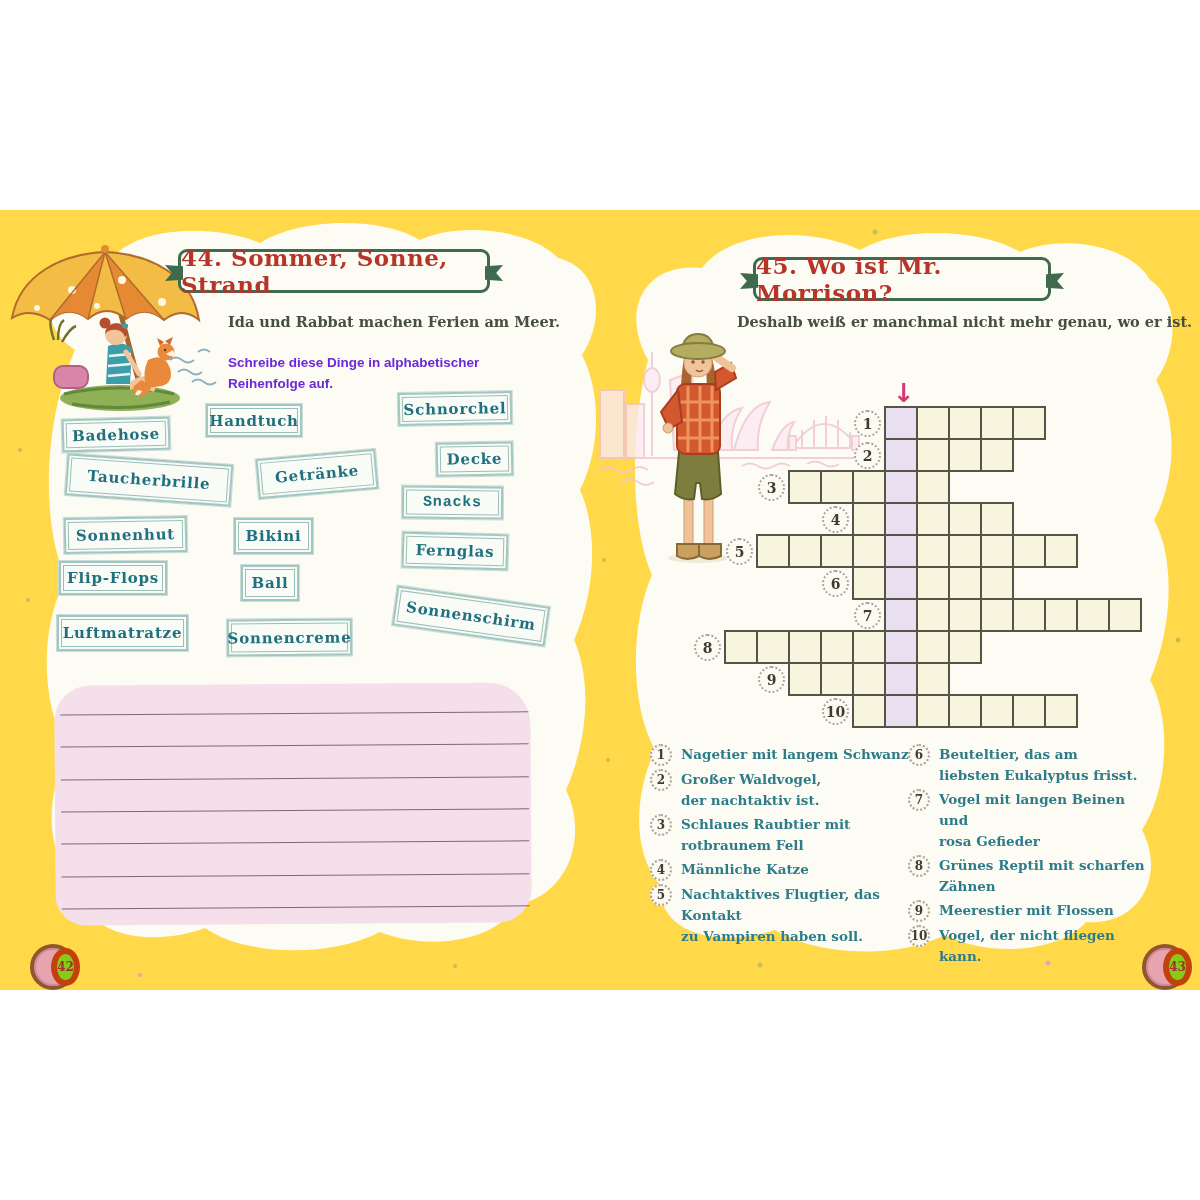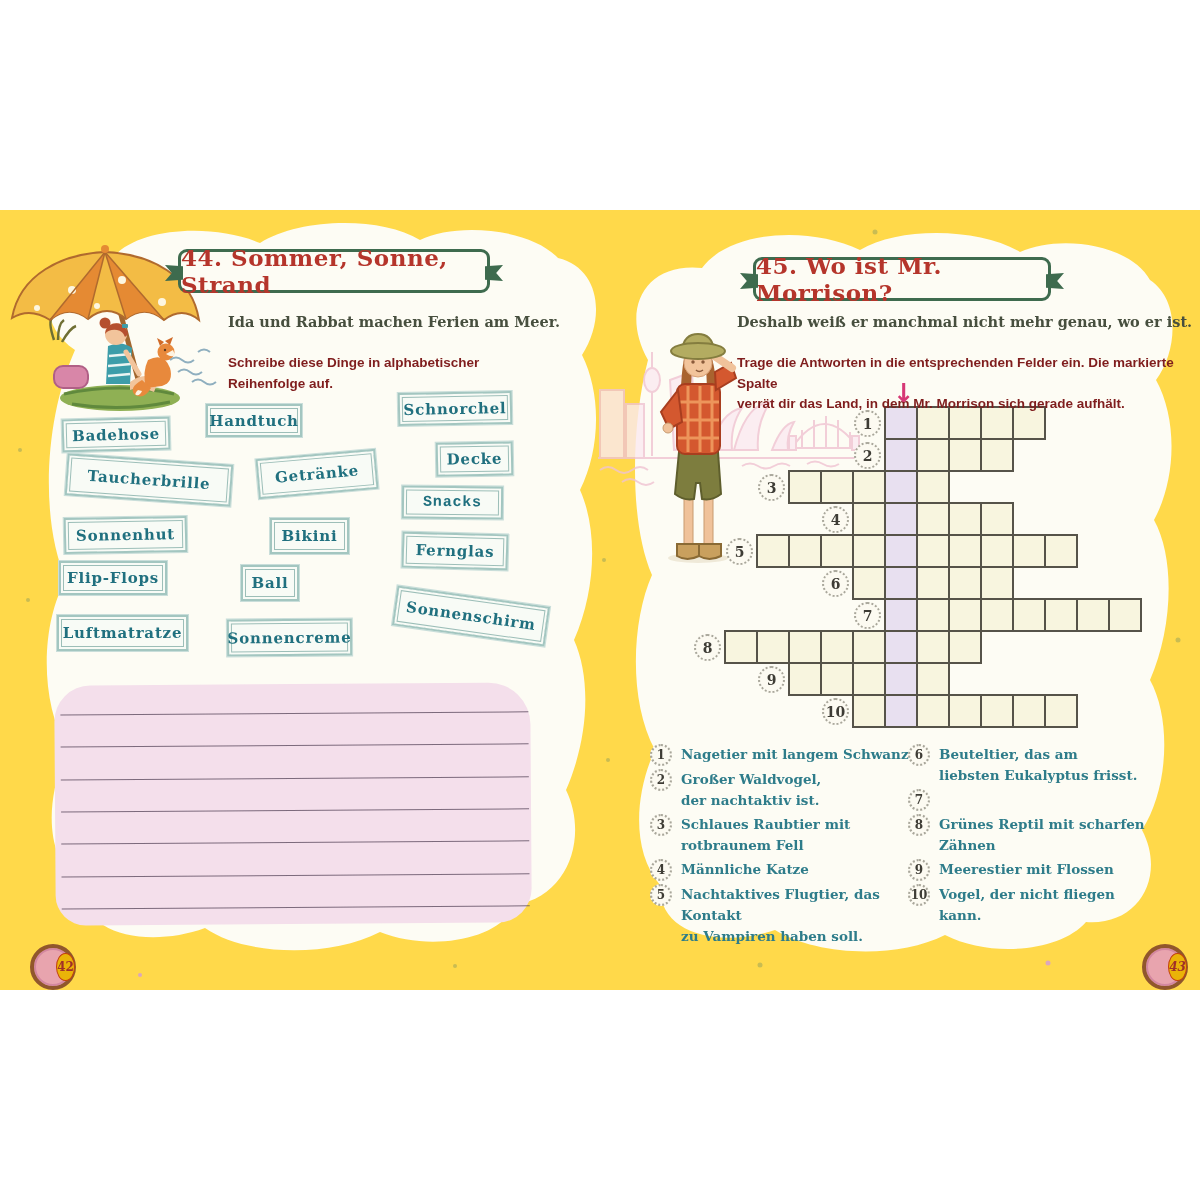--- a/index.html
+++ b/index.html
@@ -13,21 +13,21 @@
           display:flex;align-items:center;justify-content:center;z-index:6;
           color:#B5352B;font-weight:bold;font-size:23px;letter-spacing:.5px;box-sizing:border-box;}
   .banner::before,.banner::after{content:'';position:absolute;top:13px;width:18px;height:16px;background:#3E6B4E;
           clip-path:polygon(100% 8%,0 0,38% 50%,0 100%,100% 92%);}
   .banner::before{left:-16px;}
   .banner::after{right:-16px;transform:scaleX(-1);}
 
   
   .intro{position:absolute;font-size:14.5px;line-height:21px;font-weight:bold;color:#474F3E;z-index:5;}
   .pinktext{position:absolute;font-family:"Liberation Sans",sans-serif;font-weight:bold;
-            font-size:13.5px;line-height:20.5px;color:#7f1d1d;z-index:5;}
+            font-size:13.5px;line-height:20.5px;color:#6d28d9;z-index:5;}
 
   
   .word-box{position:absolute;background:#F8FBF6;border:2px solid #A3C6C0;
             box-shadow:inset 0 0 0 2px #F8FBF6, inset 0 0 0 3px #9CBEB8, 0 0 0 1px #C9DEDA;
             color:#20707F;font-weight:bold;font-size:15px;letter-spacing:.8px;
             display:flex;align-items:center;justify-content:center;box-sizing:border-box;z-index:5;}
 
   
   .writing-panel{position:absolute;left:55px;top:684px;width:476px;height:240px;background:#F4DFEB;
                  border-radius:36px 42px 34px 30px;transform:rotate(-.4deg);z-index:4;}
@@ -48,21 +48,21 @@
   .clue{display:flex;align-items:flex-start;margin-bottom:3px;}
   .clue-num{flex:0 0 auto;width:22px;height:22px;border-radius:50%;background:#FCFAF1;
             border:2px dotted #A9A79B;box-sizing:border-box;display:flex;align-items:center;justify-content:center;
             font-size:12px;font-weight:bold;color:#3E3C35;margin-right:9px;}
   .clue-text{white-space:pre-line;font-size:13.5px;line-height:21px;color:#2E7C8A;font-weight:bold;}
 
   
   .badge{position:absolute;width:46px;height:46px;border-radius:50%;background:#E8A4AE;
          border:4px solid #91572C;box-sizing:border-box;display:flex;align-items:center;justify-content:center;z-index:7;
          box-shadow:inset 0 0 0 2px #D387A0;}
-  .badge-inner{width:26px;height:26px;border-radius:50%;background:#eab308;border:1px solid #c2410c;
+  .badge-inner{width:26px;height:26px;border-radius:50%;background:#84cc16;border:6px solid #c2410c;
          display:flex;align-items:center;justify-content:center;font-size:12px;font-weight:bold;color:#A03028;margin-left:25px;}
 </style>
 </head>
 <body>
 
 <div class="canvas">
 
   <svg class="abs" style="left:0;top:210px;z-index:0;" width="1200" height="780" viewBox="0 210 1200 780">
     <rect x="0" y="210" width="1200" height="780" fill="#FFD94A"></rect>
     <g fill="#C9BC52">
@@ -177,21 +177,21 @@
 
   <div>
       <div class="word-box" style="left: 62px; top: 418px; width: 108px; height: 33px; transform: rotate(-1.5deg);">Badehose</div>
       <div class="word-box" style="left: 206px; top: 404px; width: 96px; height: 33px; transform: rotate(0deg);">Handtuch</div>
       <div class="word-box" style="left: 398px; top: 392px; width: 114px; height: 33px; transform: rotate(-1deg);">Schnorchel</div>
       <div class="word-box" style="left: 66px; top: 459px; width: 166px; height: 42px; transform: rotate(4deg);">Taucherbrille</div>
       <div class="word-box" style="left: 257px; top: 454px; width: 120px; height: 40px; transform: rotate(-5deg);">Getränke</div>
       <div class="word-box" style="left: 436px; top: 442px; width: 77px; height: 34px; transform: rotate(-1deg);">Decke</div>
       <div class="word-box" style="left: 402px; top: 486px; width: 101px; height: 33px; transform: rotate(0.5deg); font-family: Liberation Mono, monospace;">Snacks</div>
       <div class="word-box" style="left: 64px; top: 517px; width: 123px; height: 36px; transform: rotate(-1deg);">Sonnenhut</div>
-      <div class="word-box" style="left: 234px; top: 518px; width: 79px; height: 36px; transform: rotate(0deg); margin-left: 36px;">Bikini</div>
+      <div class="word-box" style="left: 234px; top: 518px; width: 79px; height: 36px; transform: rotate(0deg);">Bikini</div>
       <div class="word-box" style="left: 402px; top: 533px; width: 106px; height: 36px; transform: rotate(1.5deg);">Fernglas</div>
       <div class="word-box" style="left: 59px; top: 561px; width: 108px; height: 34px; transform: rotate(0deg);">Flip-Flops</div>
       <div class="word-box" style="left: 241px; top: 565px; width: 58px; height: 36px; transform: rotate(0deg);">Ball</div>
       <div class="word-box" style="left: 394px; top: 596px; width: 154px; height: 40px; transform: rotate(8deg);">Sonnenschirm</div>
       <div class="word-box" style="left: 57px; top: 615px; width: 131px; height: 36px; transform: rotate(0deg);">Luftmatratze</div>
       <div class="word-box" style="left: 227px; top: 619px; width: 125px; height: 37px; transform: rotate(-0.5deg);">Sonnencreme</div>
     </div>
 
   <div class="writing-panel">
       <div class="write-line" style="top: 29px;"></div>
@@ -206,24 +206,20 @@
   <div class="badge" style="left:30px;top:944px;">
     <div class="badge-inner">42</div>
   </div>
 
   <div class="banner" style="left:753px;top:257px;width:298px;">
     <span>45. Wo ist Mr. Morrison?</span>
   </div>
 
   <div class="intro" style="left:737px;top:311px;">
       <div>Deshalb weiß er manchmal nicht mehr genau, wo er ist.</div>
-    </div>
-  <div class="pinktext" style="left:737px;top:353px;">
-      <div>Trage die Antworten in die entsprechenden Felder ein. Die markierte Spalte</div>
-      <div>verrät dir das Land, in dem Mr. Morrison sich gerade aufhält.</div>
     </div>
 
   <svg class="abs" style="left:592px;top:338px;z-index:1;opacity:.8;" width="275" height="160" viewBox="0 0 275 160">
     <g stroke="#F0C3D2" stroke-width="2" fill="#FBEAF1">
       <rect x="8" y="52" width="24" height="68"></rect>
       <rect x="34" y="66" width="18" height="54"></rect>
       <polygon points="78,42 100,34 104,110 82,112"></polygon>
       <line x1="60" y1="118" x2="60" y2="30"></line>
       <ellipse cx="60" cy="42" rx="8" ry="12"></ellipse>
       <line x1="60" y1="30" x2="60" y2="14"></line>
@@ -389,32 +385,34 @@
       </div>
     </div>
   <div class="clue-col" style="left:908px;top:744px;width:240px;" id="clues-right">
       <div class="clue">
         <span class="clue-num">6</span>
         <span class="clue-text">Beuteltier, das am
 liebsten Eukalyptus frisst.</span>
       </div>
       <div class="clue">
         <span class="clue-num">7</span>
+        <span class="clue-text">Vogel mit langen Beinen und
+rosa Gefieder</span>
       </div>
       <div class="clue">
         <span class="clue-num">8</span>
         <span class="clue-text">Grünes Reptil mit scharfen Zähnen</span>
       </div>
       <div class="clue">
         <span class="clue-num">9</span>
         <span class="clue-text">Meerestier mit Flossen</span>
       </div>
       <div class="clue">
         <span class="clue-num">10</span>
         <span class="clue-text">Vogel, der nicht fliegen kann.</span>
       </div>
     </div>
 
-  <div class="badge" style="left:1142px;top:944px;font-style:italic;">
+  <div class="badge" style="left:1142px;top:944px;">
     <div class="badge-inner">43</div>
   </div>
 
 </div>
 
 </body></html>

